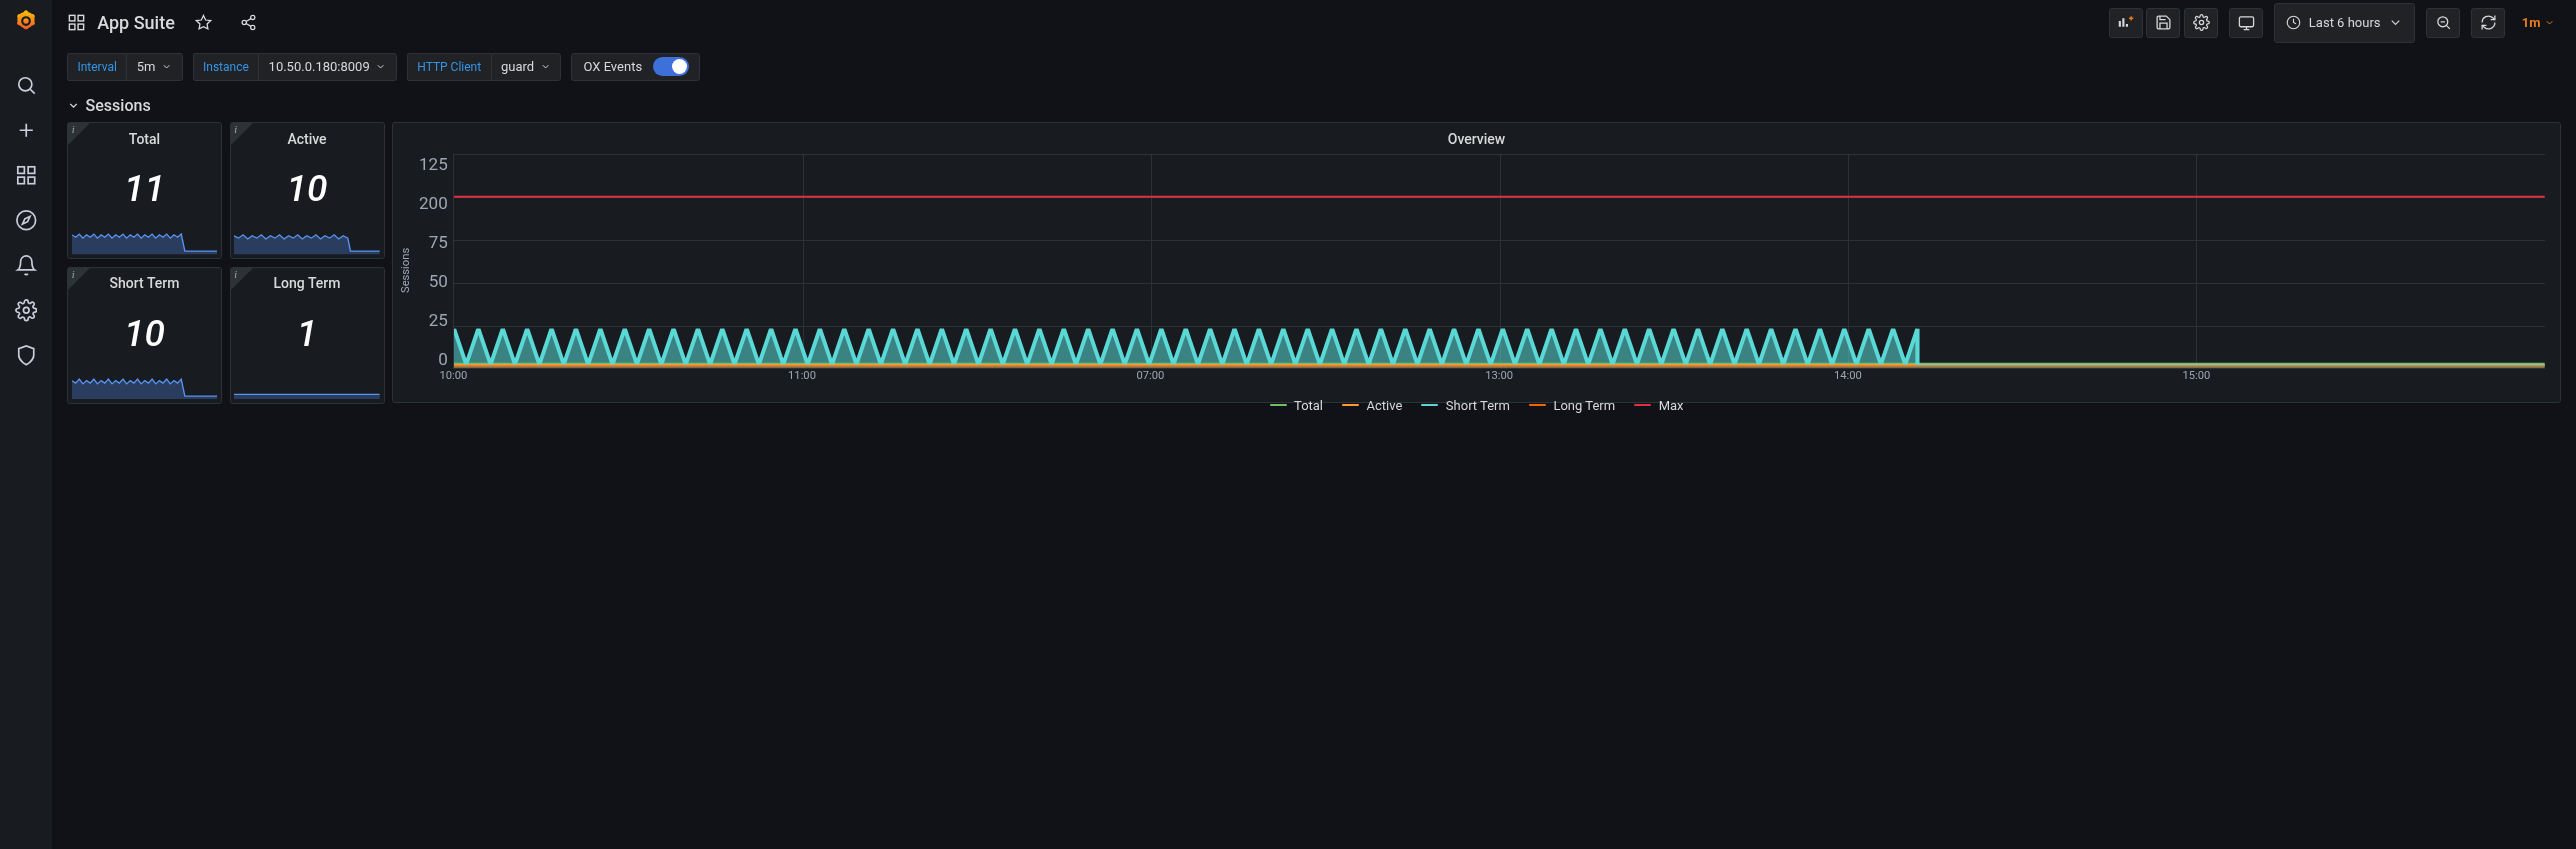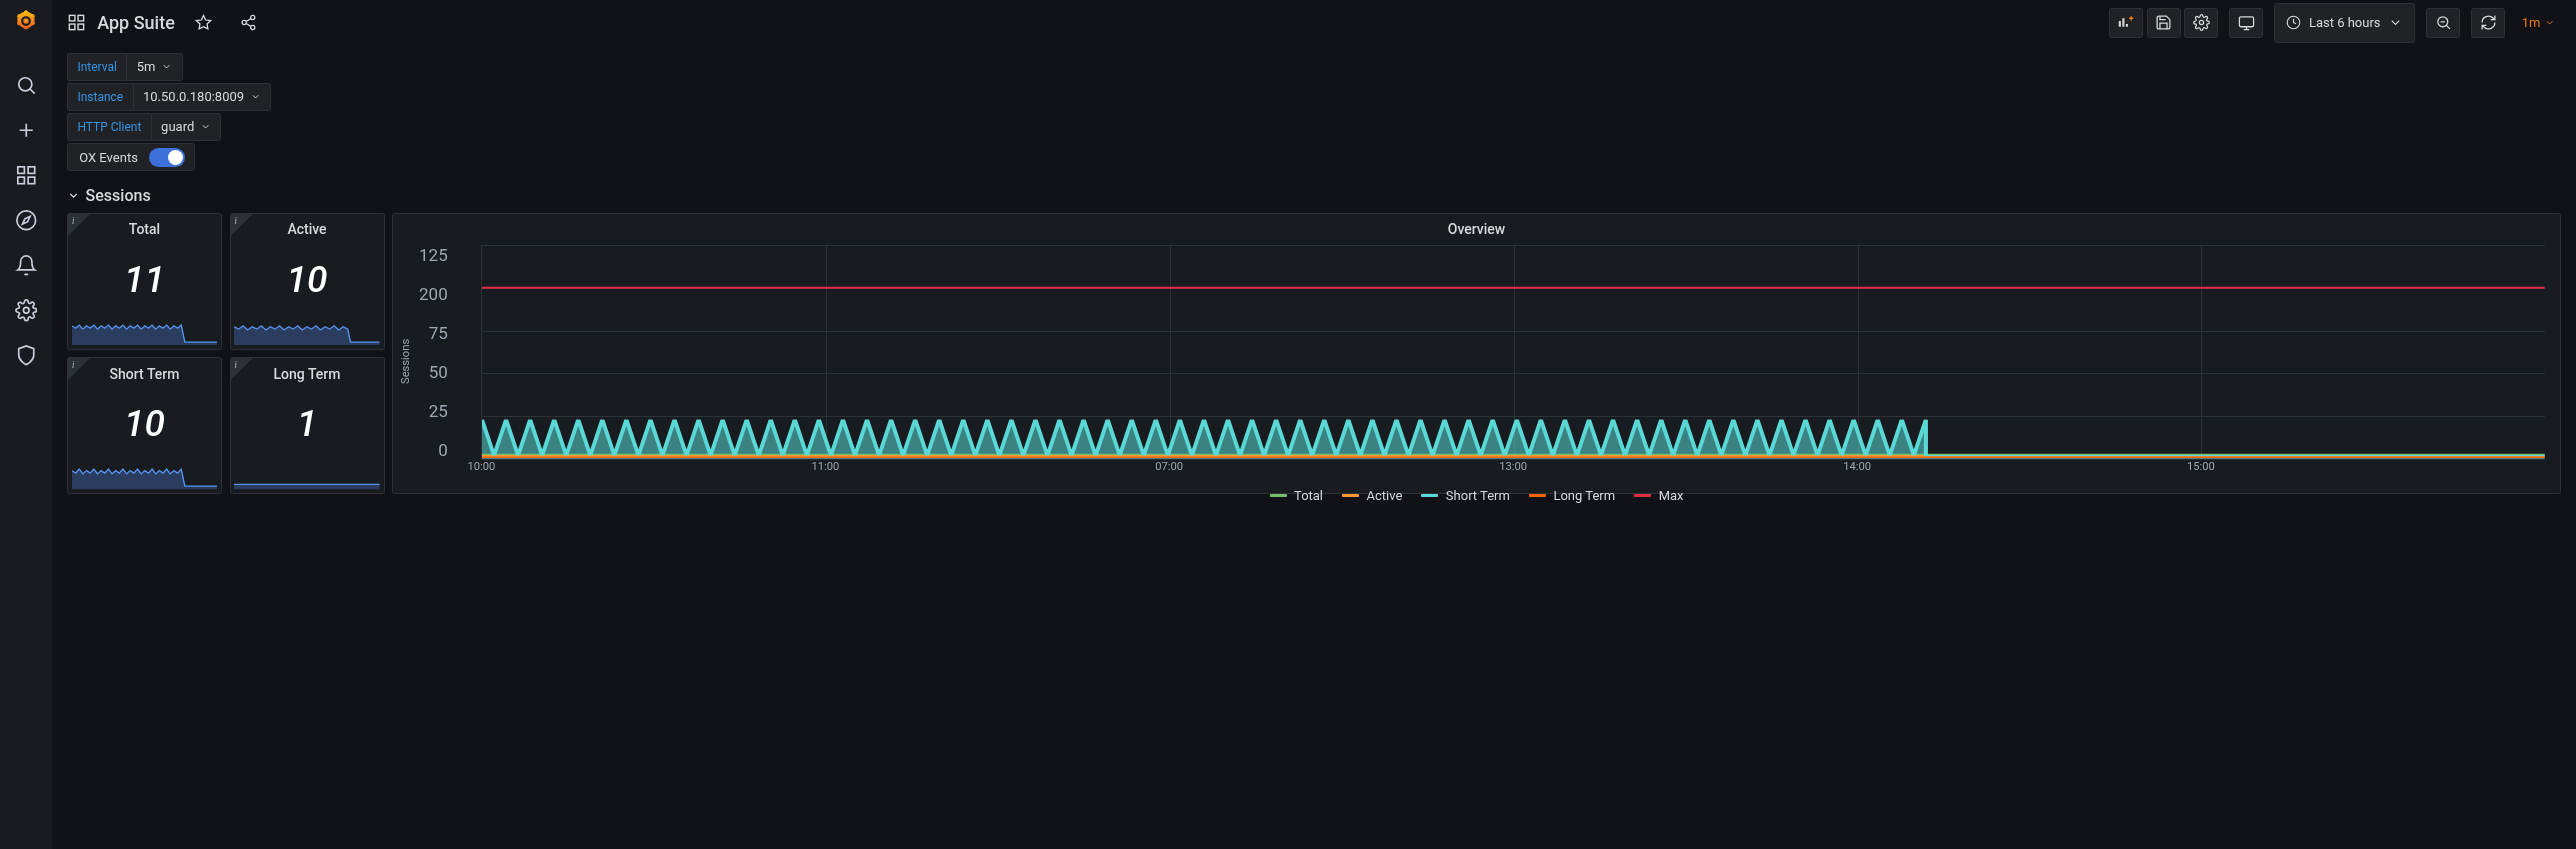--- a/index.html
+++ b/index.html
@@ -86,30 +86,30 @@
     padding: 0 11.2px; height: 40px;
     background: var(--btn-bg);
     border: 0.9px solid var(--panel-border);
     border-radius: 2.8px;
     cursor: pointer;
     font-size: 13px;
   }
   .time-picker svg { width: 15px; height: 15px; stroke: currentColor; fill: none; stroke-width: 1.8; }
   .refresh-interval {
     color: var(--accent-orange);
-    font-weight: 400;
+    font-weight: 700;
     display: flex; align-items: center; gap:3.7px;
     height: 30px; padding: 0 5.6px;
     cursor: pointer;
   }
 
   
   .varbar {
     display: flex; align-items: flex-start;
-    padding: 7.5px 15px; gap: 2px; flex-wrap: wrap; flex-direction: column;
+    padding: 7.5px 15px; gap: 10px; flex-wrap: wrap;
   }
   .vargrp { display: flex; }
   .varlabel {
     background: var(--btn-bg);
     border: 0.9px solid var(--panel-border);
     border-right: none;
     border-radius: 2.8px 0 0 2.8px;
     padding: 5.6px 9.4px;
     font-size: 12px;
     color: var(--accent-blue);
@@ -194,21 +194,21 @@
     font-size: 11.2px; color: var(--text-dim);
     display:flex; align-items:center; justify-content:center;
     padding: 0 1.9px;
   }
   .y-ticks {
     display:flex; flex-direction:column; justify-content: space-between;
     font-size: 17px; color: var(--text-dim);
     padding: 0 5.6px; text-align:right;
     height: 215px;
   }
-  .plot-wrap { flex:1; display:flex; flex-direction:column;margin-left:28px; }
+  .plot-wrap { flex:1; display:flex; flex-direction:column; }
   .plot {
     height: 215px;
     border-left: 0.9px solid var(--grid-line);
     border-bottom: 0.9px solid var(--grid-line);
     position: relative;
   }
   .plot .hgrid { position:absolute; left:0; right:0; height:0.9px; background: var(--grid-line); }
   .plot .vgrid { position:absolute; top:0; bottom:0; width:0.9px; background: var(--grid-line); }
   .plot svg.series { position:absolute; inset:0; width:100%; height:100%; }
   .x-ticks { display:flex; font-size:11.2px; color: var(--text-dim); height: 17px; position:relative; }

